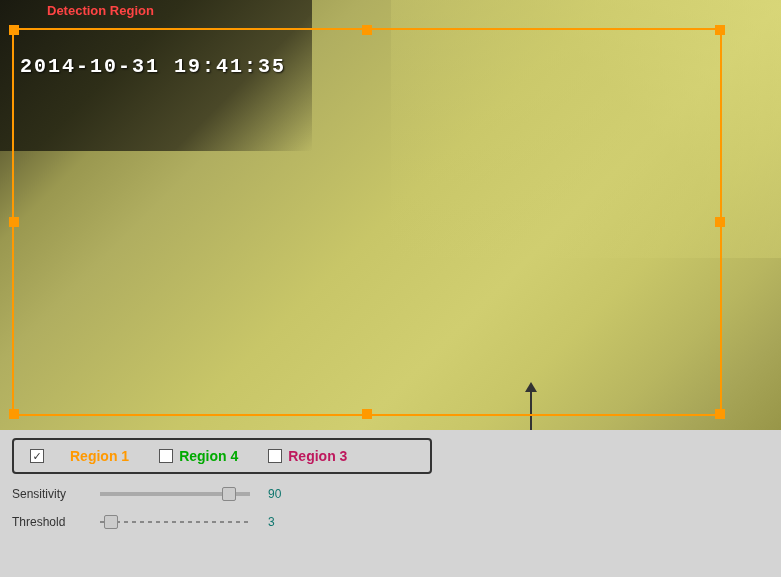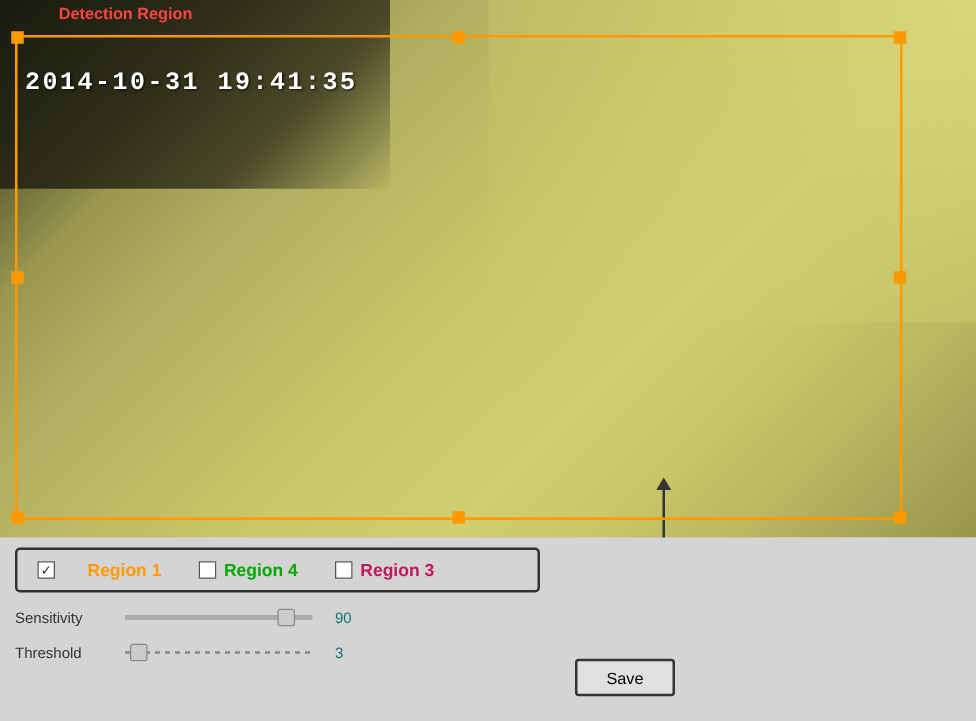--- a/index.html
+++ b/index.html
@@ -355,18 +355,17 @@
       <span class="control-value">90</span>
     </div>
 
     <div class="control-row">
       <span class="control-label">Threshold</span>
       <div class="slider-container">
         <input type="range" min="0" max="100" value="3" style="width: 150px; background: repeating-linear-gradient(to right, rgb(136, 136, 136) 0px, rgb(136, 136, 136) 4px, transparent 4px, transparent 8px); height: 2px;">
       </div>
       <span class="control-value">3</span>
 
-      <div id="save-button" style="margin-left: 30px;">Save</div>
     </div>
 
   </div>
 
 </div>
 
 </body></html>

